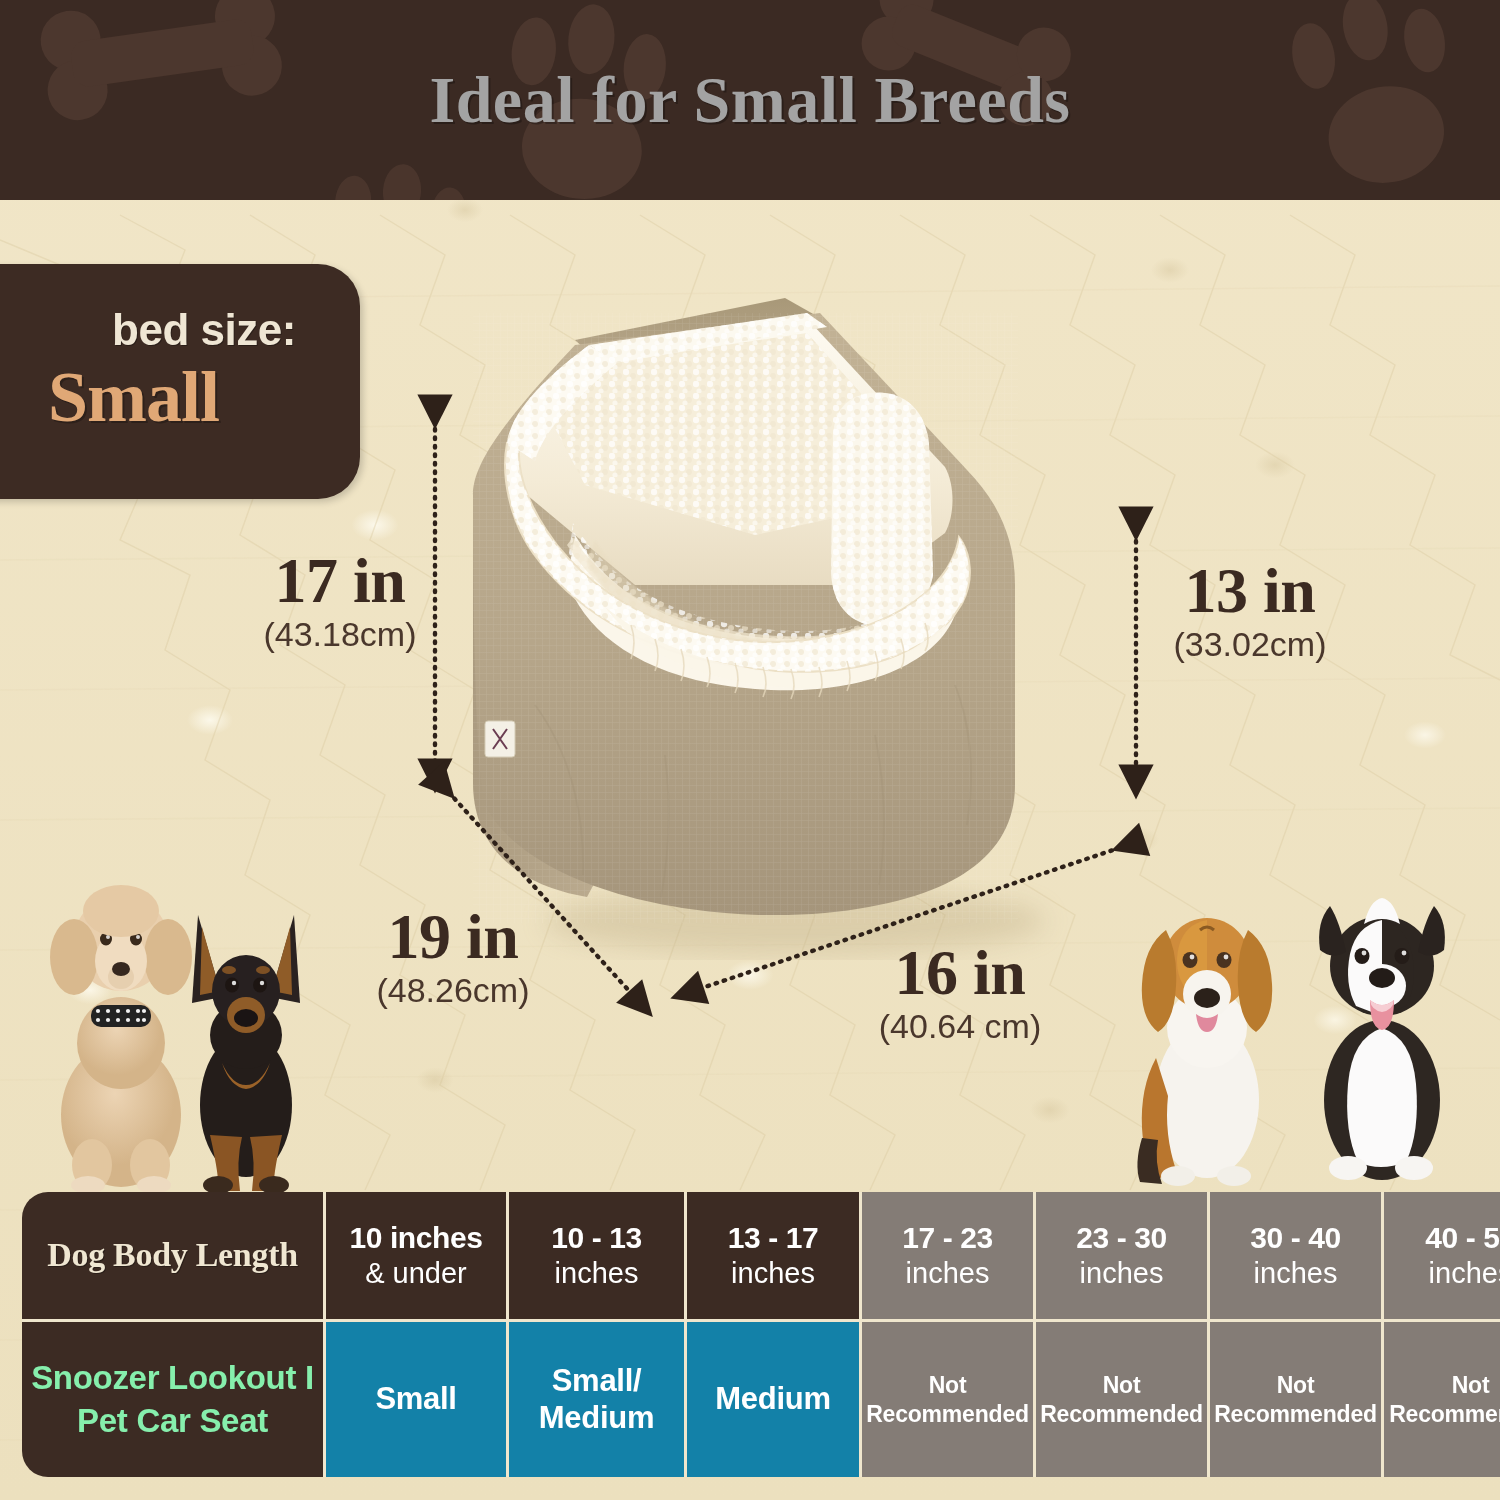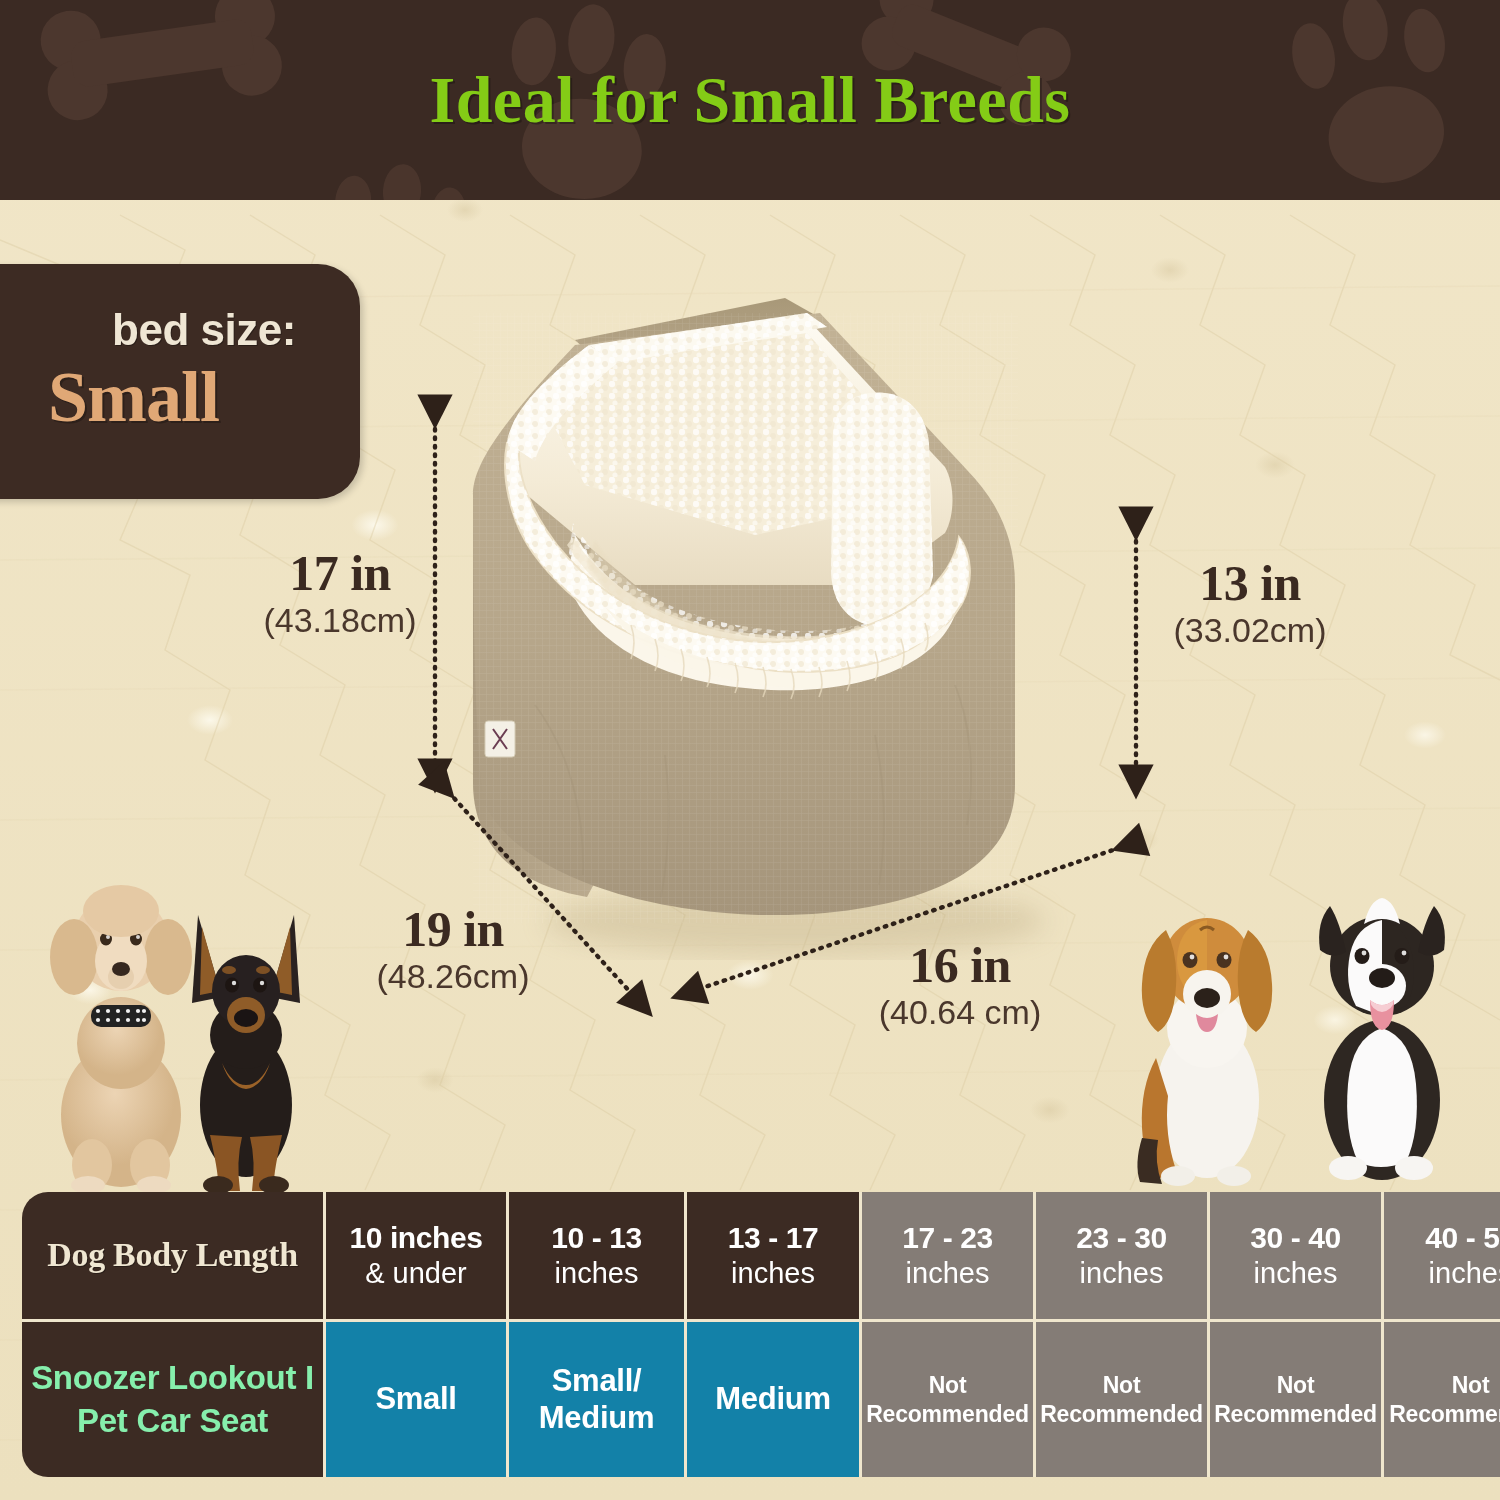--- a/index.html
+++ b/index.html
@@ -45,21 +45,21 @@
   .header-band{
     position:absolute;left:0;top:0;width:1500px;height:200px;
     background:#3b2a23;overflow:hidden;
   }
   .header-title{
     position:absolute;left:0;top:0;width:1500px;height:200px;
     display:flex;align-items:center;justify-content:center;
     font-family:"Liberation Serif", serif;
     font-weight:bold;
     font-size:66px;
-    color:#84cc16;
+    color:#a3a3a3;
     letter-spacing:.5px;
     text-shadow:2px 2px 0 rgba(0,0,0,.28);
     z-index:3;
   }
 
   
   .size-badge{
     position:absolute;left:-40px;top:264px;width:400px;height:235px;
     background:#3d2b23;border-radius:0 42px 42px 0;
     box-shadow:3px 3px 7px rgba(0,0,0,.18);
@@ -78,21 +78,21 @@
     letter-spacing:-1px;
     text-shadow:2px 2px 0 rgba(0,0,0,.25);
   }
 
   
   .product{position:absolute;left:455px;top:285px;width:660px;height:675px;z-index:2;}
 
   
   .dim{position:absolute;z-index:6;text-align:center;color:#3b2a21;}
   .dim .d-in{
-    font-family:"Liberation Serif", serif;font-weight:bold;font-size:50px;line-height:1.02;
+    font-family:"Liberation Serif", serif;font-weight:bold;font-size:64px;line-height:1.02;
     letter-spacing:-.5px;
   }
   .dim .d-cm{
     font-family:"Liberation Sans", sans-serif;font-size:34px;line-height:1.25;color:#4a372c;
   }
   #dim-17{left:240px;top:548px;width:200px;}
   #dim-13{left:1150px;top:558px;width:200px;}
   #dim-19{left:348px;top:880px;width:210px;margin-top:24px;}
   #dim-16{left:845px;top:940px;width:230px;}
 

